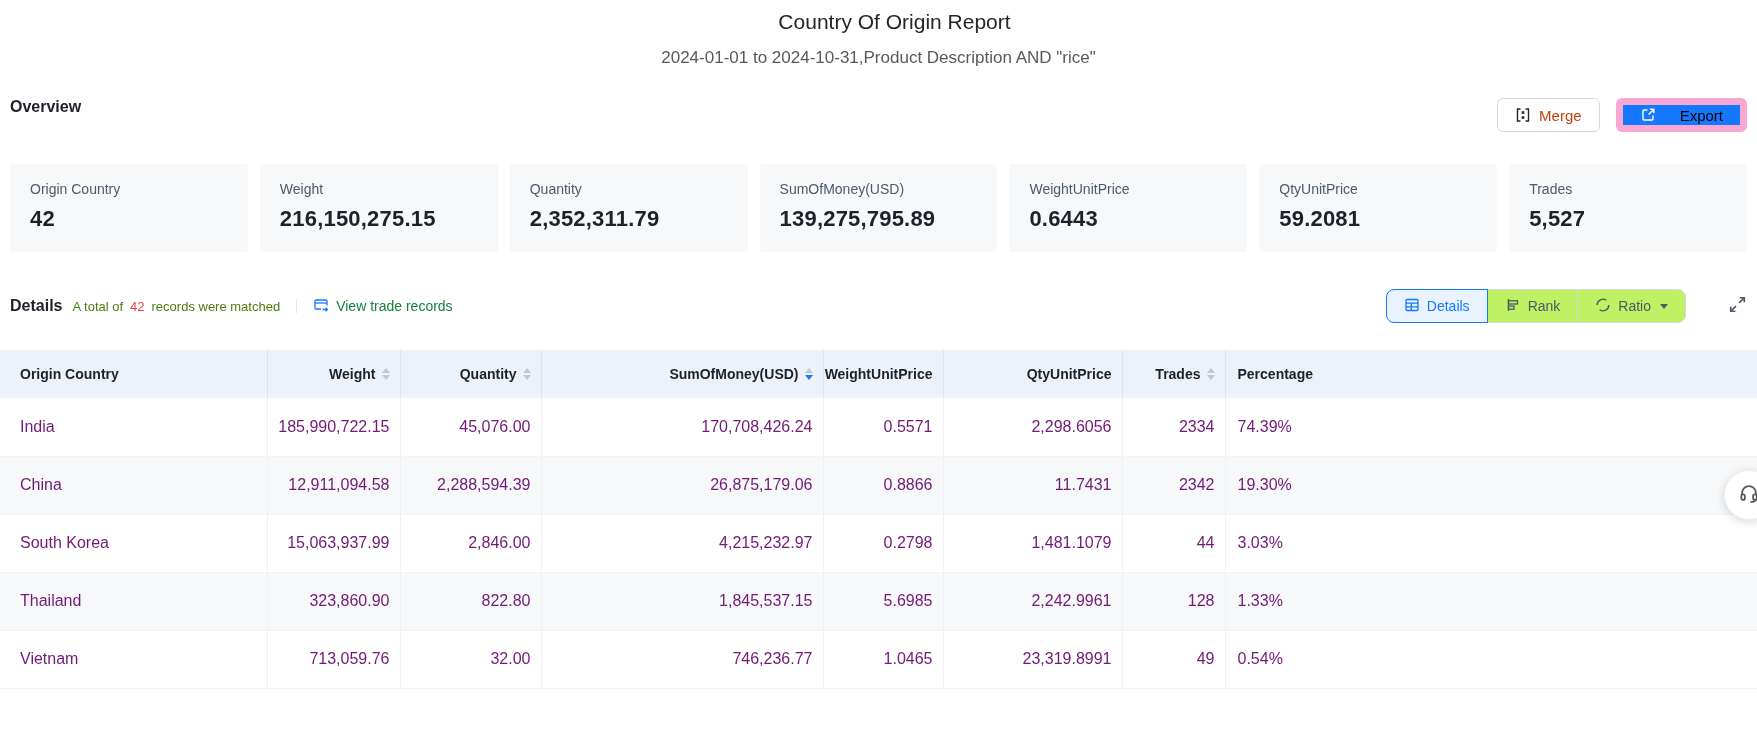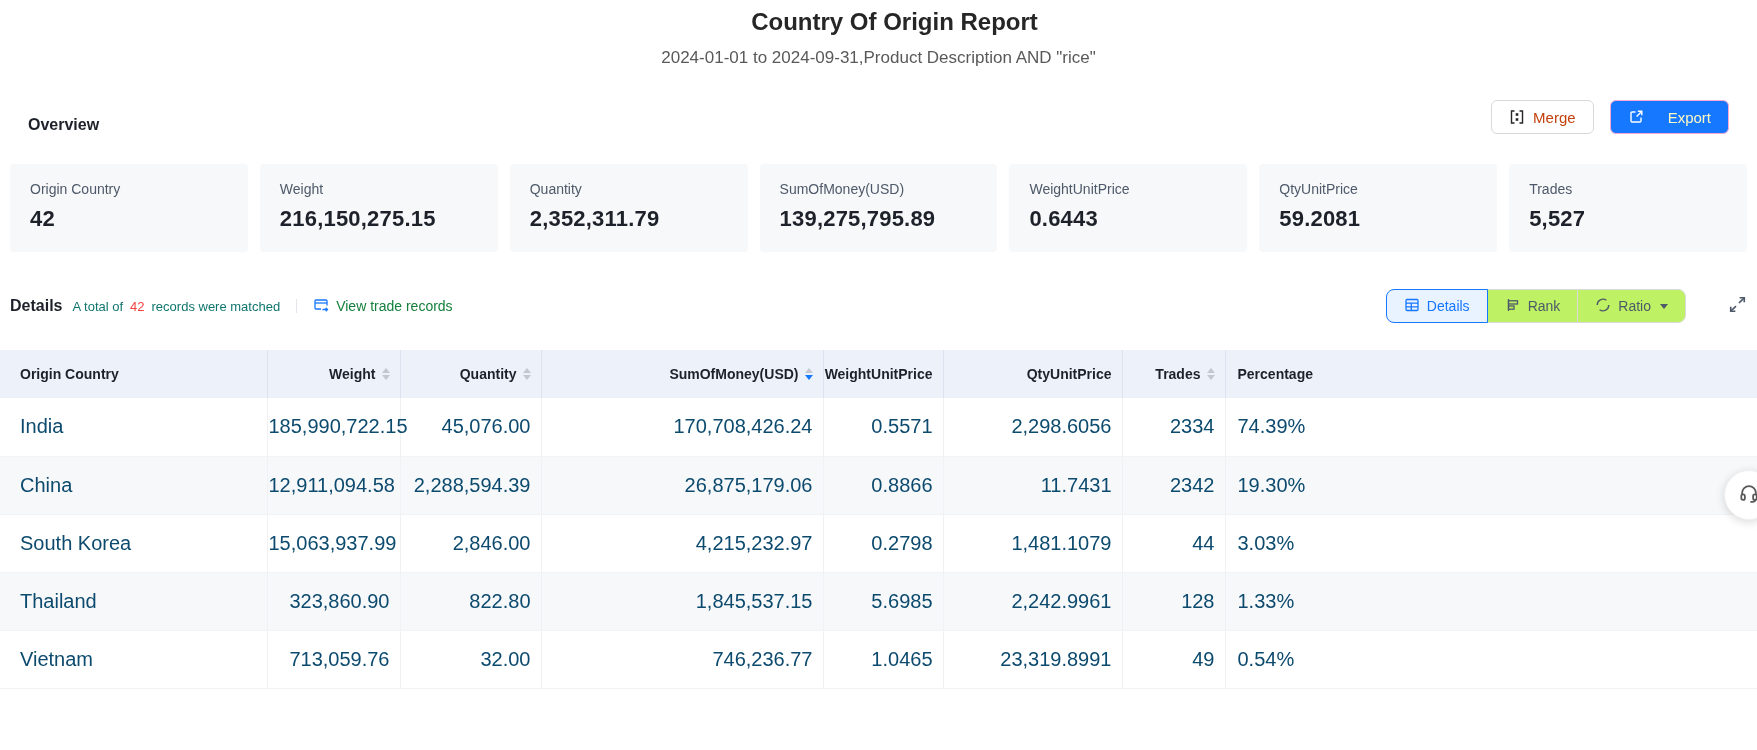--- a/index.html
+++ b/index.html
@@ -3,65 +3,65 @@
 <meta charset="utf-8">
 <style>
   * { box-sizing: border-box; }
   html,body { margin:0; padding:0; }
   body {
     width:1757px; height:750px; overflow:hidden; position:relative;
     background:#fff; font-family:"Liberation Sans", sans-serif; color:#1d2129;
   }
   
   .report-header { padding-top:9px; text-align:center; }
-  .title { margin:0; font-size:24px; line-height:25px; font-weight:700; color:#262626;padding-left:32px; }
+  .title { margin:0; font-size:21px; line-height:25px; font-weight:400; color:#262626;padding-left:32px; }
   .subtitle { margin-top:14px; font-size:17px; line-height:20px; color:#595959; }
 
   
-  .overview-bar { margin:30px 28px 0; height:36px; display:flex; justify-content:space-between; align-items:flex-end; }
+  .overview-bar { margin:30px 10px 0; height:36px; display:flex; justify-content:space-between; align-items:flex-start; }
   .section-heading { font-size:16px; font-weight:700; color:#1d2129; }
   .actions { display:flex; gap:16px; }
   .btn { height:34px; border-radius:6px; font-size:15px; font-family:inherit;
          display:inline-flex; align-items:center; gap:8px; padding:0 17px; cursor:pointer; }
   .btn-merge { background:#fff; border:1px solid #d9d9d9; color:#c2410c; }
-  .btn-export { background:#1677ff; border:1px solid #f9a8d4; color:#fef9c3;gap:24px; }
+  .btn-export { background:#1677ff; border:7px solid #f9a8d4; color:#000000;gap:24px; }
   .btn svg { display:block; }
 
   
   .cards { margin:30px 10px 0; display:flex; gap:12px; }
   .card { flex:1; height:88px; background:#f7f8fa; border-radius:4px; padding:17px 20px; }
   .card-label { font-size:14px; color:#4e5969; line-height:16px; }
   .card-value { margin-top:9px; font-size:22px; line-height:26px; font-weight:700; color:#1d2129; letter-spacing:.2px; }
 
   
   .details-bar { margin:36px 10px 0; height:36px; display:flex; justify-content:space-between; align-items:center; }
   .details-left { display:flex; align-items:center; }
   .details-heading { font-size:16px; font-weight:700; color:#1d2129; margin-right:10px; }
-  .muted { font-size:13px; color:#0f766e; }
+  .muted { font-size:13px; color:#4d7c0f; }
   .count { font-size:13px; color:#f53f3f; margin:0 7px; }
   .vdiv { width:1px; height:14px; background:#e5e6eb; margin:0 16px; }
   .link { display:inline-flex; align-items:center; gap:7px; font-size:14px; color:#15803d; text-decoration:none; cursor:pointer; }
 
   .details-right { display:flex; align-items:center; gap:42px; }
   .segmented { display:flex; }
   .seg { height:34px; display:inline-flex; align-items:center; gap:7px; padding:0 17px;
          background:#bef264; border:1px solid #d9d9d9; color:#4e5969; font-size:14px; font-family:inherit;
          cursor:pointer; margin-left:-1px; position:relative; }
   .seg:first-child { margin-left:0; border-radius:8px 0 0 8px; }
   .seg:last-child { border-radius:0 8px 8px 0; }
   .seg.active { background:#e9f2ff; border-color:#1677ff; color:#1677ff; z-index:2; }
   .seg .caret-down { width:0; height:0; border-left:4px solid transparent; border-right:4px solid transparent;
                      border-top:5px solid #4e5969; margin-left:2px; }
   .icon-btn { background:none; border:none; padding:0; cursor:pointer; display:flex; }
 
   
   table { width:1757px; table-layout:fixed; border-collapse:collapse; margin-top:26px; }
   thead th { height:48px; background:#edf1f9; font-size:14px; font-weight:700; color:#1d2129; }
   thead th:not(:last-child) { border-right:1px solid #dde3f0; }
-  tbody td { height:58px; font-size:20px; color:#0c4a6e; border-bottom:1px solid #f2f3f5; }
+  tbody td { height:58px; font-size:16px; color:#701a75; border-bottom:1px solid #f2f3f5; }
   tbody td:not(:last-child) { border-right:1px solid #f0f1f5; }
   tbody tr:nth-child(even) { background:#f7f8fa; }
   .al { text-align:left; padding-left:20px; }
   .ar { text-align:right; padding-right:10px; }
   .pl12 { padding-left:12px;margin-left:20px; }
   .th-inner { display:inline-flex; align-items:center; gap:6px; }
   .carets { display:inline-flex; flex-direction:column; gap:2px; }
   .carets i { display:block; width:0; height:0; border-left:4px solid transparent; border-right:4px solid transparent; }
   .carets .up { border-bottom:5px solid #c2c7d0; }
   .carets .down { border-top:5px solid #c2c7d0; }
@@ -70,21 +70,21 @@
   
   .fab { position:absolute; right:-17px; top:470px; width:50px; height:50px; border-radius:50%;
          background:#fff; border:1px solid #f0f0f0; box-shadow:0 2px 10px rgba(0,0,0,.15);
          display:flex; align-items:center; justify-content:center; cursor:pointer; }
 </style>
 </head>
 <body>
 
 <div class="report-header">
   <h1 class="title">Country Of Origin Report</h1>
-  <div class="subtitle">2024-01-01 to 2024-09-31,Product Description AND "rice"</div>
+  <div class="subtitle">2024-01-01 to 2024-10-31,Product Description AND "rice"</div>
 </div>
 
 <div class="overview-bar">
   <div class="section-heading">Overview</div>
   <div class="actions">
     <button class="btn btn-merge">
       <span>
         <svg width="16" height="16" viewBox="0 0 16 16" fill="none" stroke="#262626" stroke-width="1.4">
           <path d="M5.5 2H2.5V14H5.5"></path>
             <path d="M10.5 2H13.5V14H10.5"></path>

